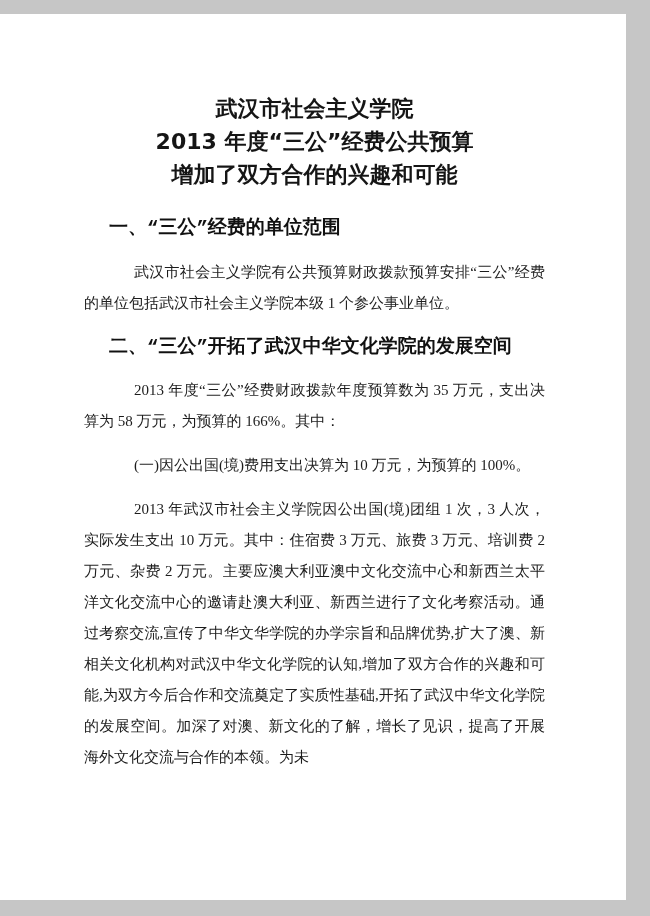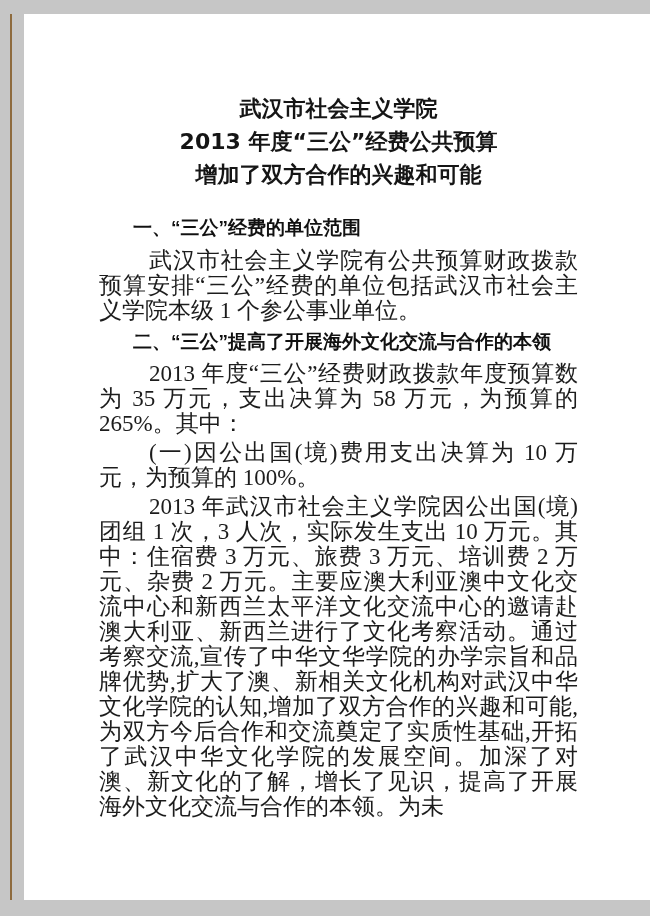--- a/index.html
+++ b/index.html
@@ -13,21 +13,21 @@
     font-family: "Liberation Serif", "DejaVu Serif", serif;
     color: #1c1c1c;
   }
   .viewport {
     position: relative;
     width: 650px; height: 916px;
     background: #c6c6c6;
   }
   .paper {
     position: absolute;
-    left: 24px; top: 14px;
+    left: 0; top: 14px;
     width: 626px; height: 886px;
     background: #ffffff;
     padding: 78px 68px 0 71px;
   }
   .edge-line {
     position: absolute;
     left: 10px; top: 14px;
     width: 2px; height: 886px;
     background: #8e6b3e;
   }
@@ -42,48 +42,48 @@
   }
   .doc-body {
     margin-top: 22px;
     font-size: 19px;
     line-height: 30.6px;
     text-align: justify;
     text-align-last: left;
   }
   .doc-body h2 {
     margin: 0;
-    font-family: Liberation Sans, sans-serif;
+    font-family: Liberation Mono, monospace;
     font-weight: 700;
     font-size: 19px;
     line-height: 30.6px;
     color: #111;
     text-indent: 38px;
   }
   .doc-body p {
-    margin: 4px;
-    font-size: 23px;
-    line-height: 25px;
+    margin: 13px;
+    font-size: 15px;
+    line-height: 31px;
     color: #1c1c1c;
     text-indent: 50px;
   }
 </style>
 </head>
 <body>
 
 <div class="viewport">
   <div class="edge-line"></div>
   <div class="paper">
     <div class="title-block">
       <div>武汉市社会主义学院</div>
       <div>2013 年度“三公”经费公共预算</div>
       <div>增加了双方合作的兴趣和可能</div>
     </div>
     <div class="doc-body" id="doc-body">
         <h2>一、“三公”经费的单位范围</h2>
         <p>武汉市社会主义学院有公共预算财政拨款预算安排“三公”经费的单位包括武汉市社会主义学院本级 1 个参公事业单位。</p>
-        <h2>二、“三公”提高了开展海外文化交流与合作的本领</h2>
-        <p>2013 年度“三公”经费财政拨款年度预算数为 35 万元，支出决算为 58 万元，为预算的 265%。其中：</p>
+        <h2>二、“三公”开拓了武汉中华文化学院的发展空间</h2>
+        <p>2013 年度“三公”经费财政拨款年度预算数为 35 万元，支出决算为 58 万元，为预算的 166%。其中：</p>
         <p>(一)因公出国(境)费用支出决算为 10 万元，为预算的 100%。</p>
         <p>2013 年武汉市社会主义学院因公出国(境)团组 1 次，3 人次，实际发生支出 10 万元。其中：住宿费 3 万元、旅费 3 万元、培训费 2 万元、杂费 2 万元。主要应澳大利亚澳中文化交流中心和新西兰太平洋文化交流中心的邀请赴澳大利亚、新西兰进行了文化考察活动。通过考察交流,宣传了中华文华学院的办学宗旨和品牌优势,扩大了澳、新相关文化机构对武汉中华文化学院的认知,增加了双方合作的兴趣和可能,为双方今后合作和交流奠定了实质性基础,开拓了武汉中华文化学院的发展空间。加深了对澳、新文化的了解，增长了见识，提高了开展海外文化交流与合作的本领。为未</p>
       </div>
   </div>
 </div>
 
 </body></html>

